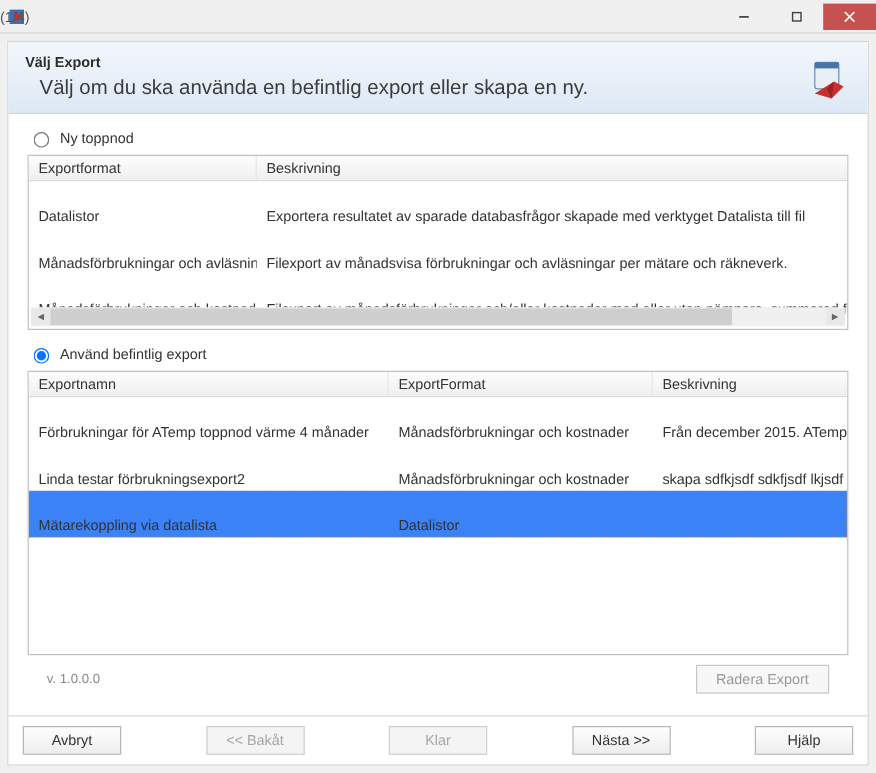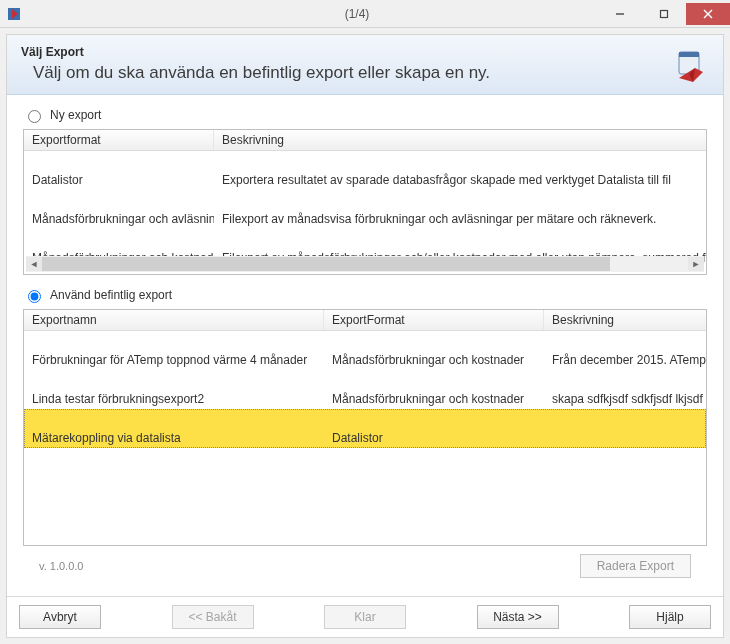--- a/index.html
+++ b/index.html
@@ -26,21 +26,20 @@
     width: 16px;
     height: 16px;
     display: flex;
     align-items: center;
     justify-content: center;
   }
   .titlebar .title-text {
     position: absolute;
     left: 0;
     right: 16px;
-    text-align: center;
     pointer-events: none;
     color: #555;
   }
   .winbtns {
     margin-left: auto;
     display: flex;
   }
   .winbtn {
     width: 44px;
     height: 22px;
@@ -141,21 +140,21 @@
     padding: 1px 8px;
     white-space: nowrap;
     overflow: hidden;
     font-size: 12px;
     line-height: 17px;
     margin-top: 20px;
   }
   .list-row.selected {
     outline: 1px dotted #888;
     outline-offset: -1px;
-    background: #fde047;
+    background: #3b82f6;
   }
   .scrollbar-h {
     position: absolute;
     left: 2px;
     right: 2px;
     bottom: 2px;
     height: 16px;
     background: #f0f0f0;
     display: flex;
     align-items: center;
@@ -252,21 +251,21 @@
           <rect x="10" y="8" width="20" height="5" fill="#4a74a8"></rect>
           <path d="M10 34 L26 24 L34 28 L24 38 Z" fill="#c73030"></path>
           <path d="M24 38 L20 30 L26 24 Z" fill="#a02020"></path>
         </svg>
       </div>
     </div>
 
     <div class="content">
       <div class="radio-row">
         <input type="radio" name="mode" style="">
-        <span>Ny export</span>
+        <span>Ny toppnod</span>
       </div>
 
       <div class="list-box top">
         <div class="list-header">
           <div class="lh" style="width:190px">Exportformat</div>
           <div class="lh" style="flex:1">Beskrivning</div>
         </div>
         <div class="list-rows">
           <div class="list-row">
             <div class="lc" style="width:190px">Datalistor</div>

